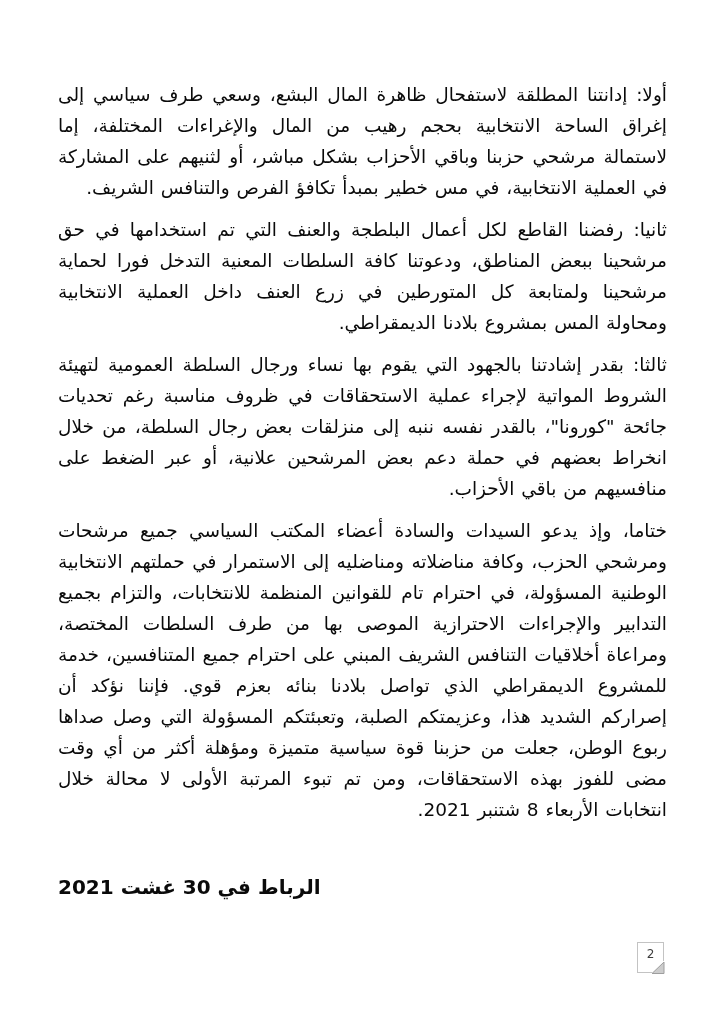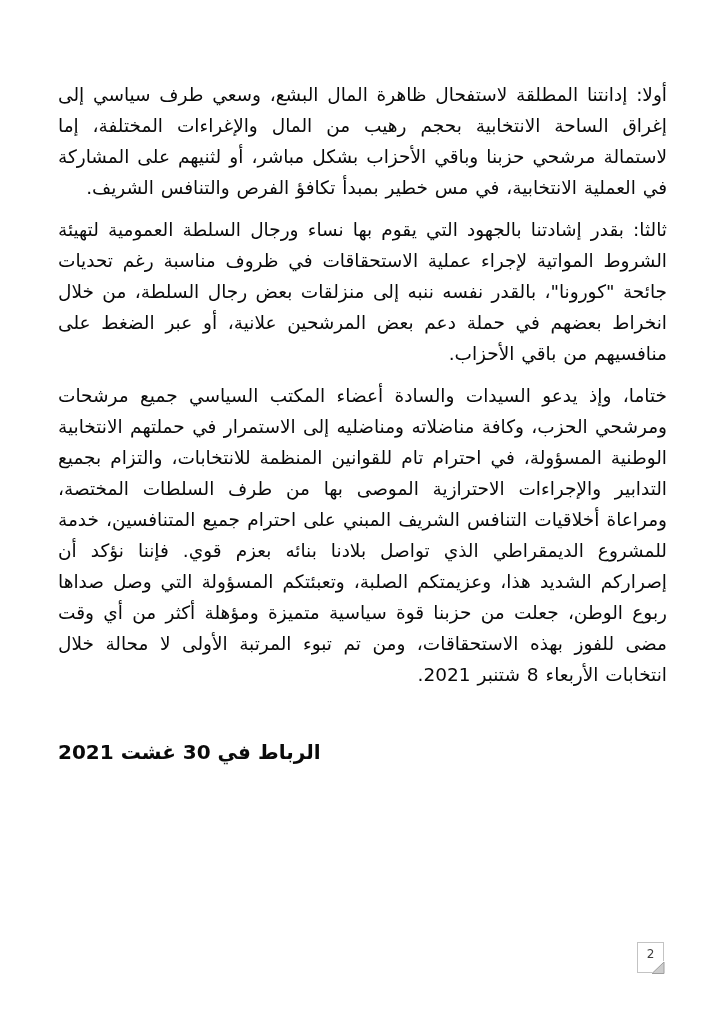--- a/index.html
+++ b/index.html
@@ -77,20 +77,21 @@
     display: block;
   }
 </style>
 </head>
 <body>
 
 <div class="page">
 
   <div class="content">
     <p class="para">أولا: إدانتنا المطلقة لاستفحال ظاهرة المال البشع، وسعي طرف سياسي إلى إغراق الساحة الانتخابية بحجم رهيب من المال والإغراءات المختلفة، إما لاستمالة مرشحي حزبنا وباقي الأحزاب بشكل مباشر، أو لثنيهم على المشاركة في العملية الانتخابية، في مس خطير بمبدأ تكافؤ الفرص والتنافس الشريف.</p>
+    <p class="para">ثانيا: رفضنا القاطع لكل أعمال البلطجة والعنف التي تم استخدامها في حق مرشحينا ببعض المناطق، ودعوتنا كافة السلطات المعنية التدخل فورا لحماية مرشحينا ولمتابعة كل المتورطين في زرع العنف داخل العملية الانتخابية ومحاولة المس بمشروع بلادنا الديمقراطي.</p>
     <p class="para">ثالثا: بقدر إشادتنا بالجهود التي يقوم بها نساء ورجال السلطة العمومية لتهيئة الشروط المواتية لإجراء عملية الاستحقاقات في ظروف مناسبة رغم تحديات جائحة "كورونا"، بالقدر نفسه ننبه إلى منزلقات بعض رجال السلطة، من خلال انخراط بعضهم في حملة دعم بعض المرشحين علانية، أو عبر الضغط على منافسيهم من باقي الأحزاب.</p>
     <p class="para">ختاما، وإذ يدعو السيدات والسادة أعضاء المكتب السياسي جميع مرشحات ومرشحي الحزب، وكافة مناضلاته ومناضليه إلى الاستمرار في حملتهم الانتخابية الوطنية المسؤولة، في احترام تام للقوانين المنظمة للانتخابات، والتزام بجميع التدابير والإجراءات الاحترازية الموصى بها من طرف السلطات المختصة، ومراعاة أخلاقيات التنافس الشريف المبني على احترام جميع المتنافسين، خدمة للمشروع الديمقراطي الذي تواصل بلادنا بنائه بعزم قوي. فإننا نؤكد أن إصراركم الشديد هذا، وعزيمتكم الصلبة، وتعبئتكم المسؤولة التي وصل صداها ربوع الوطن، جعلت من حزبنا قوة سياسية متميزة ومؤهلة أكثر من أي وقت مضى للفوز بهذه الاستحقاقات، ومن تم تبوء المرتبة الأولى لا محالة خلال انتخابات الأربعاء 8 شتنبر 2021.</p>
 
     <div class="date-line">الرباط في 30 غشت 2021</div>
   </div>
 
   <div class="page-num-frame">
     <span class="page-num">2</span>
     <span class="fold-mask"></span>
     <svg class="fold-icon" viewBox="0 0 15 15" xmlns="http://www.w3.org/2000/svg">

